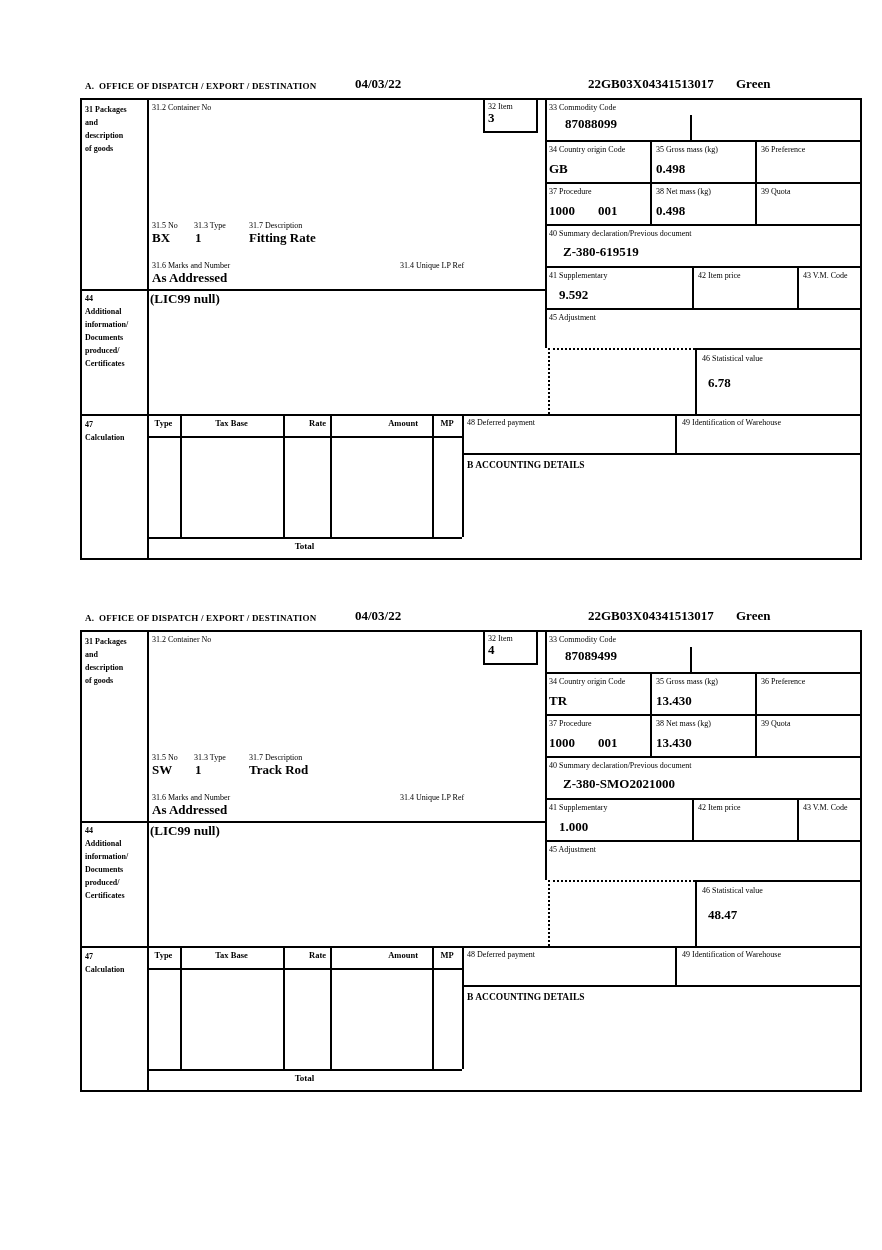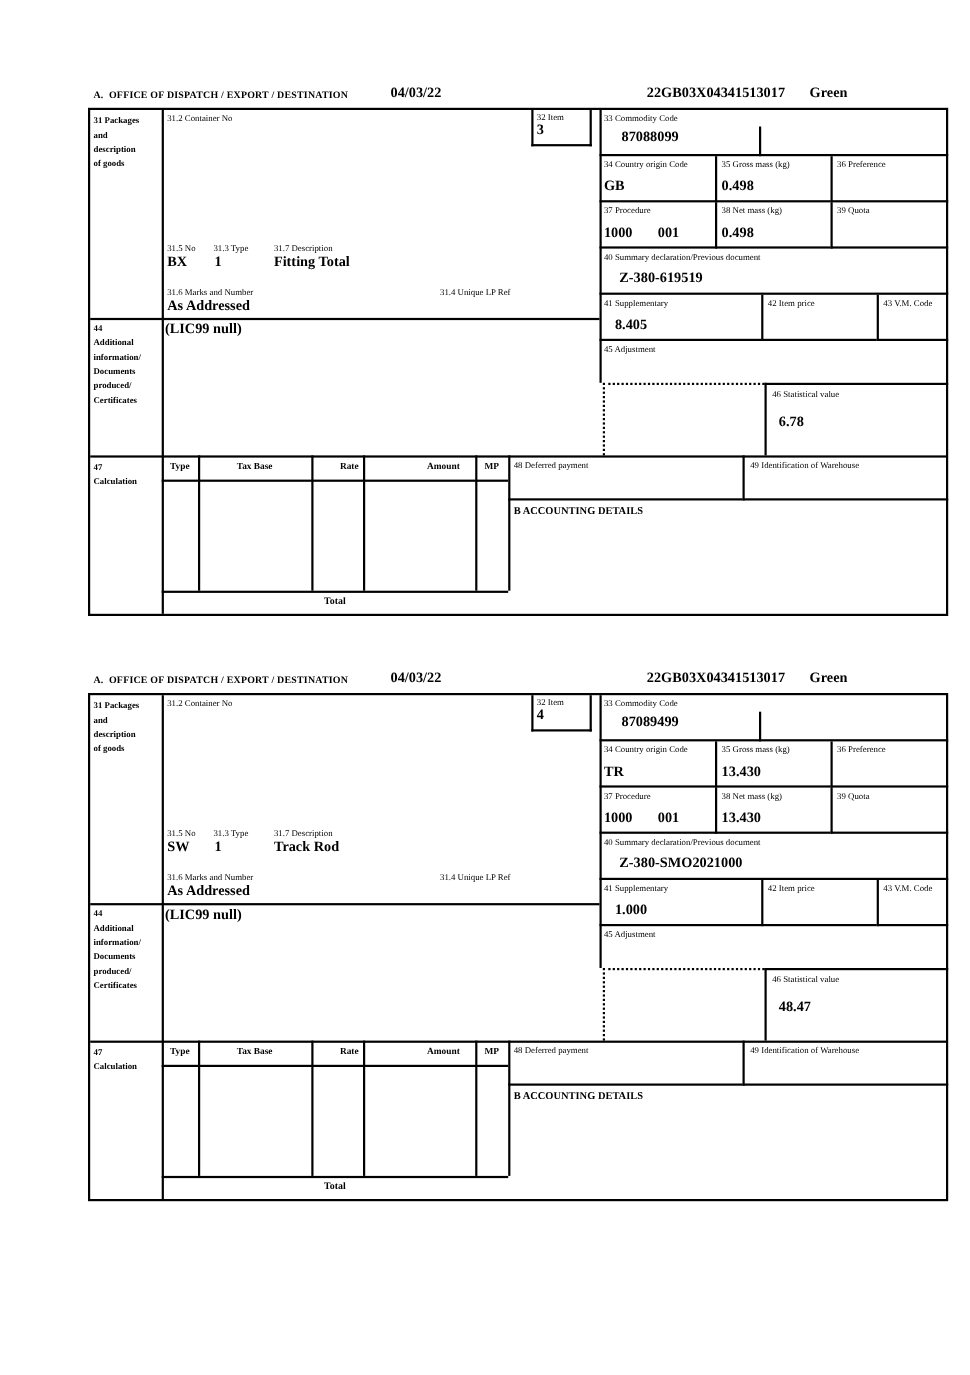--- a/index.html
+++ b/index.html
@@ -56,21 +56,21 @@
       <div class="box bl br bb" style="left:401px;top:0;width:55px;height:33px;">
         <div class="lbl" style="left:3px;top:2px;">32 Item</div>
         <div class="val" style="left:3px;top:11px;">3</div>
       </div>
 
       <div class="lbl" style="left:70px;top:121px;">31.5 No</div>
       <div class="lbl" style="left:112px;top:121px;">31.3 Type</div>
       <div class="lbl" style="left:167px;top:121px;">31.7 Description</div>
       <div class="val" style="left:70px;top:131px;">BX</div>
       <div class="val" style="left:113px;top:131px;">1</div>
-      <div class="val" style="left:167px;top:131px;">Fitting Total</div>
+      <div class="val" style="left:167px;top:131px;">Fitting Rate</div>
 
       <div class="lbl" style="left:70px;top:161px;">31.6 Marks and Number</div>
       <div class="lbl" style="left:318px;top:161px;">31.4 Unique LP Ref</div>
       <div class="val" style="left:70px;top:171px;">As Addressed</div>
 
       <div class="lblcol" style="left:3px;top:192px;">
         <div>44</div>
         <div>Additional</div>
         <div>information/</div>
         <div>Documents</div>
@@ -110,21 +110,21 @@
         <div class="lbl" style="left:4px;top:3px;">39 Quota</div>
       </div>
 
       <div class="box bb" style="left:463px;top:126px;width:317px;height:42px;">
         <div class="lbl" style="left:4px;top:3px;">40 Summary declaration/Previous document</div>
         <div class="val" style="left:18px;top:19px;">Z-380-619519</div>
       </div>
 
       <div class="box bb" style="left:463px;top:168px;width:147px;height:42px;">
         <div class="lbl" style="left:4px;top:3px;">41 Supplementary</div>
-        <div class="val" style="left:14px;top:20px;">8.405</div>
+        <div class="val" style="left:14px;top:20px;">9.592</div>
       </div>
       <div class="box bl bb" style="left:610px;top:168px;width:105px;height:42px;">
         <div class="lbl" style="left:4px;top:3px;">42 Item price</div>
       </div>
       <div class="box bl bb" style="left:715px;top:168px;width:65px;height:42px;">
         <div class="lbl" style="left:4px;top:3px;">43 V.M. Code</div>
       </div>
 
       <div class="box" style="left:463px;top:210px;width:317px;height:38px;">
         <div class="lbl" style="left:4px;top:3px;">45 Adjustment</div>

